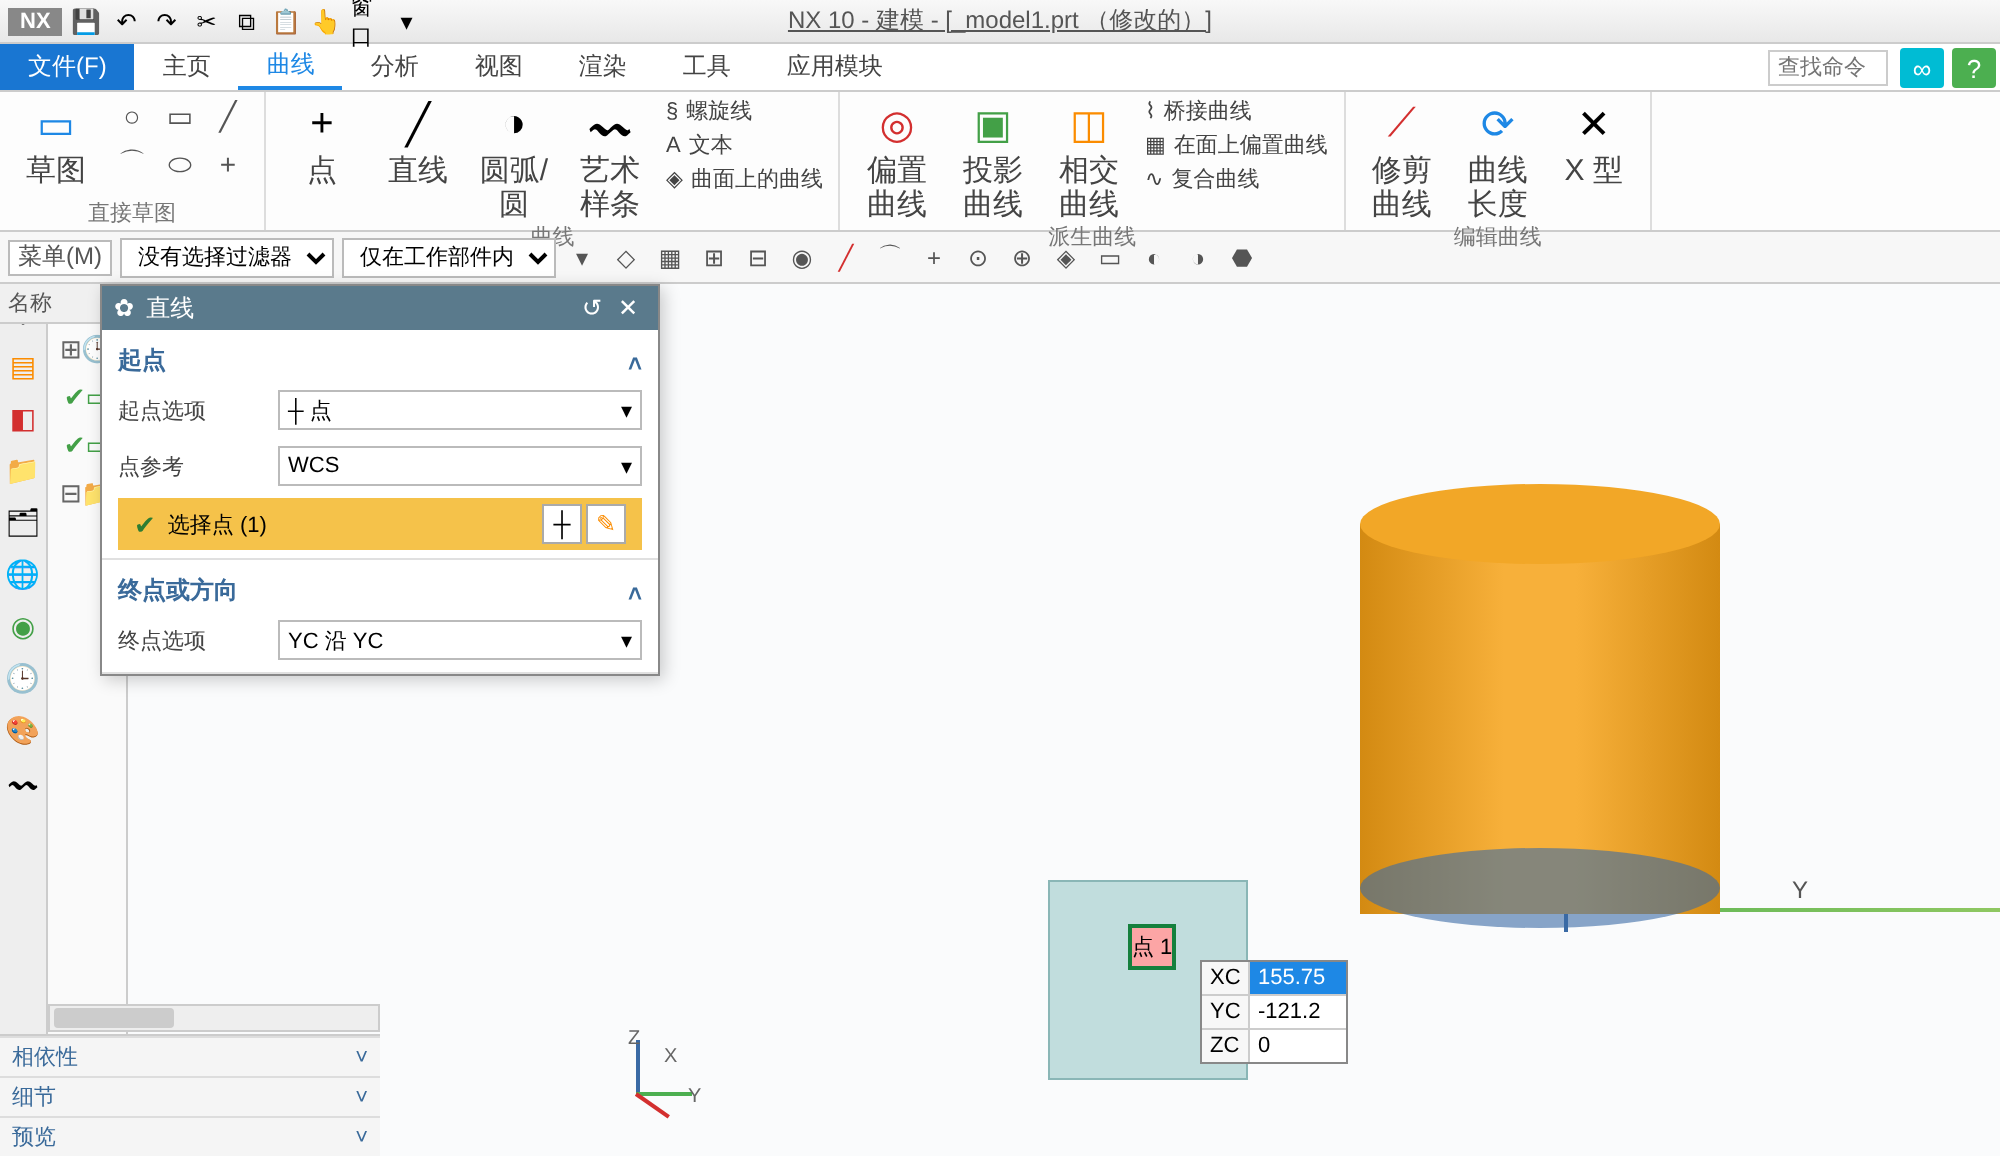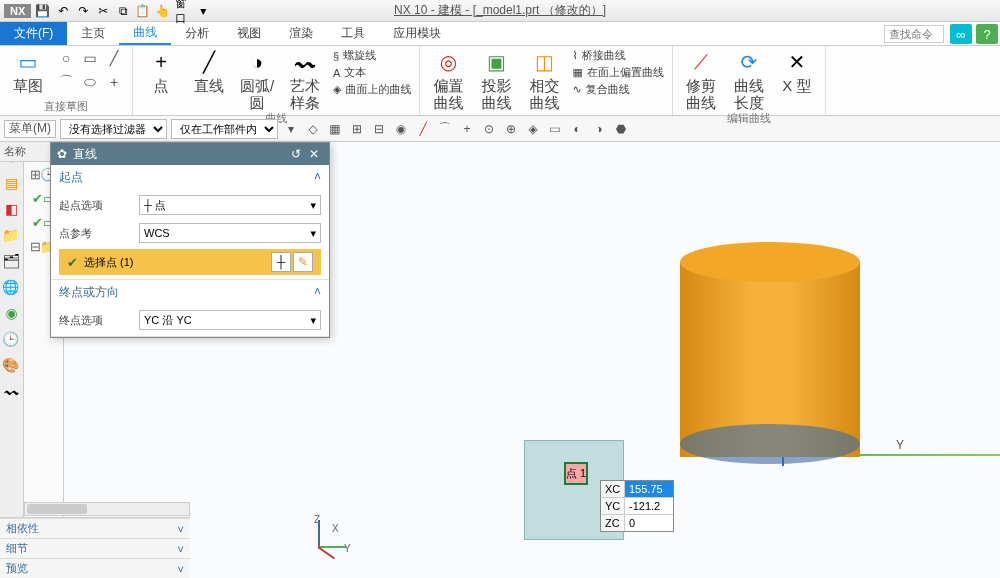--- a/index.html
+++ b/index.html
@@ -51,21 +51,21 @@
 
 
 .part-nav-hdr { position: absolute; top: 0; left: 0; height: 20px; background: #f0f0f0; border-bottom: 1px solid #ccc; width: 50px; display: flex; align-items: center; padding: 0 4px; font-size: 11px; color: #555; }
 
 
 .dialog { position: absolute; top: 0; left: 50px; width: 280px; background: #fff; border: 1px solid #888; box-shadow: 2px 2px 8px rgba(0,0,0,.2); z-index: 50; }
 .dialog-title { height: 22px; background: #5a7a8c; color: #fff; display: flex; align-items: center; padding: 0 6px; font-size: 12px; }
 .dialog-title .spacer { flex: 1; }
 .dialog-title .ttl-btn { width: 18px; height: 18px; display: flex; align-items: center; justify-content: center; cursor: pointer; font-size: 12px; }
 .dlg-section { border-bottom: 1px solid #e0e0e0; }
-.dlg-section-hdr { height: 24px; display: flex; align-items: center; padding: 12px 8px; color: #3a6a9a; font-size: 12px; cursor: pointer; }
+.dlg-section-hdr { height: 24px; display: flex; align-items: flex-end; padding: 0 8px; color: #3a6a9a; font-size: 12px; cursor: pointer; font-weight: bold; }
 .dlg-section-hdr .chev { margin-left: auto; color: #3a6a9a; font-size: 12px; }
 .dlg-body { padding: 4px 8px; display: flex; flex-direction: column; gap: 4px; }
 .dlg-row { display: flex; align-items: center; height: 24px; }
 .dlg-row .lbl { width: 80px; font-size: 11px; color: #444; }
 .dlg-row .ctrl { flex: 1; }
 .combo2 { width: 100%; height: 20px; border: 1px solid #bbb; background: #fff; display: flex; align-items: center; padding: 0 4px; font-size: 11px; justify-content: space-between; }
 .sel-row { height: 26px; background: #f5c24a; display: flex; align-items: center; padding: 0 8px; font-size: 11px; }
 .sel-row .check { color: #2e7d32; margin-right: 6px; font-size: 13px; }
 .sel-row .sel-btns { margin-left: auto; display: flex; gap: 2px; }
 .sel-row .sel-btns .sb { width: 20px; height: 20px; border: 1px solid #aaa; background: #fff; display: flex; align-items: center; justify-content: center; font-size: 12px; }
@@ -217,20 +217,21 @@
         <div class="row">
             <span>▦</span>
             <span>在面上偏置曲线</span>
           </div>
         <div class="row">
             <span>∿</span>
             <span>复合曲线</span>
           </div>
       </div>
     </div>
+    <div class="group-label">派生曲线</div>
   </div>
   <div class="ribbon-group">
     <div class="group-body">
       <div class="big-btn">
           <span class="icon" style="color:#d32f2f">⟋</span>
           <span class="lbl">修剪曲线</span>
         </div>
       <div class="big-btn">
           <span class="icon" style="color:#1e88e5">⟳</span>
           <span class="lbl">曲线长度</span>

